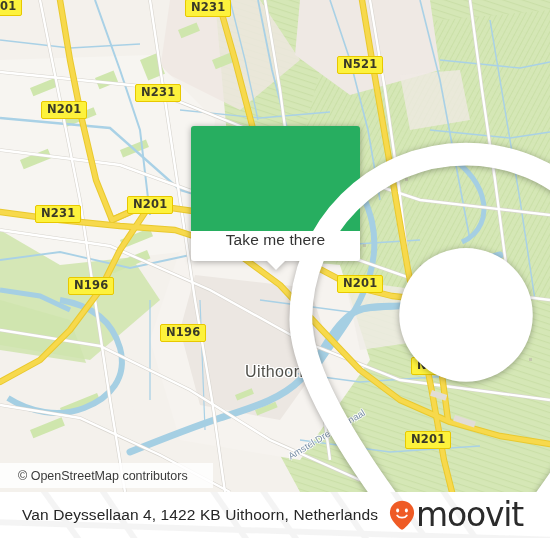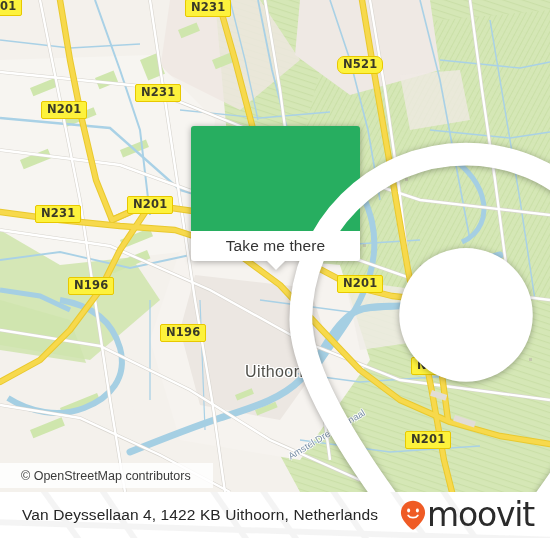--- a/index.html
+++ b/index.html
@@ -63,21 +63,21 @@
   .popup-head{
     background:#27ae60;
     height:105px;
     border-radius:3px 3px 0 0;
     display:flex;align-items:center;justify-content:center;
   }
   .popup-foot{
     background:#ffffff;
     height:30px;
     border-radius:0 0 3px 3px;
-    display:flex;align-items:center;justify-content:center;
+    display:flex;justify-content:center;
     position:relative;
   }
   .popup-foot-text{
     color:#333333;font-size:15.5px;letter-spacing:.1px;
   }
   .popup-tail{
     position:absolute;left:50%;bottom:-9px;margin-left:-9px;
     width:0;height:0;
     border-left:9px solid transparent;
     border-right:9px solid transparent;
@@ -85,37 +85,37 @@
   }
   .pin-icon{width:46px;height:56px;display:block;}
 
   
   .attribution{
     position:absolute;left:0;top:463px;width:213px;height:25px;
     background:rgba(255,255,255,.82);
     display:flex;align-items:center;
   }
   .attribution span{
-    color:#3a3a3a;font-size:12.5px;padding-left:3px;white-space:nowrap;margin-left:18px;
+    color:#3a3a3a;font-size:12.5px;padding-left:18px;white-space:nowrap;
   }
 
   
   .bottombar{
     position:absolute;left:0;top:492px;width:550px;height:46px;
     background:#ffffff;overflow:hidden;
   }
   .bottombar .faintmap{
     position:absolute;left:0;top:0;width:550px;height:58px;opacity:.5;
   }
   .addr{
     position:absolute;left:22px;top:50%;transform:translateY(-50%);
     color:#262626;font-size:15.5px;white-space:nowrap;letter-spacing:.1px;
   }
   .logo{
-    position:absolute;right:16px;top:50%;transform:translateY(-50%);
+    position:absolute;right:27px;top:50%;transform:translateY(-50%);
     display:flex;align-items:flex-start;
   }
   .logo-mark{width:26px;height:30px;display:block;}
   .logo-text{
     color:#2b2b2b;font-size:33px;letter-spacing:-1.2px;
     margin-left:1px;line-height:30px;
     font-family:"DejaVu Sans","Liberation Sans",sans-serif;
   }
 </style>
 </head>
@@ -266,21 +266,21 @@
         <rect x="455" y="415" width="22" height="6" transform="rotate(18 455 415)"></rect>
       </g>
     </svg>
 
     <div class="place-label" style="left:245px;top:363px;">Uithoorn</div>
 
     <div class="water-label" style="left:286px;top:452px;transform:rotate(-31deg);">Amstel Drechtkanaal</div>
 
     <div class="shield" style="left:-6px;top:-2px;">01</div>
     <div class="shield" style="left:185px;top:-1px;">N231</div>
-    <div class="shield" style="left:337px;top:56px;border-radius:7px;">N521</div>
+    <div class="shield" style="left:337px;top:56px;">N521</div>
     <div class="shield" style="left:135px;top:84px;">N231</div>
     <div class="shield" style="left:41px;top:101px;">N201</div>
     <div class="shield" style="left:35px;top:205px;">N231</div>
     <div class="shield" style="left:127px;top:196px;">N201</div>
     <div class="shield" style="left:68px;top:277px;">N196</div>
     <div class="shield" style="left:337px;top:275px;">N201</div>
     <div class="shield" style="left:160px;top:324px;">N196</div>
     <div class="shield" style="left:411px;top:357px;">N201</div>
     <div class="shield" style="left:405px;top:431px;">N201</div>
 

